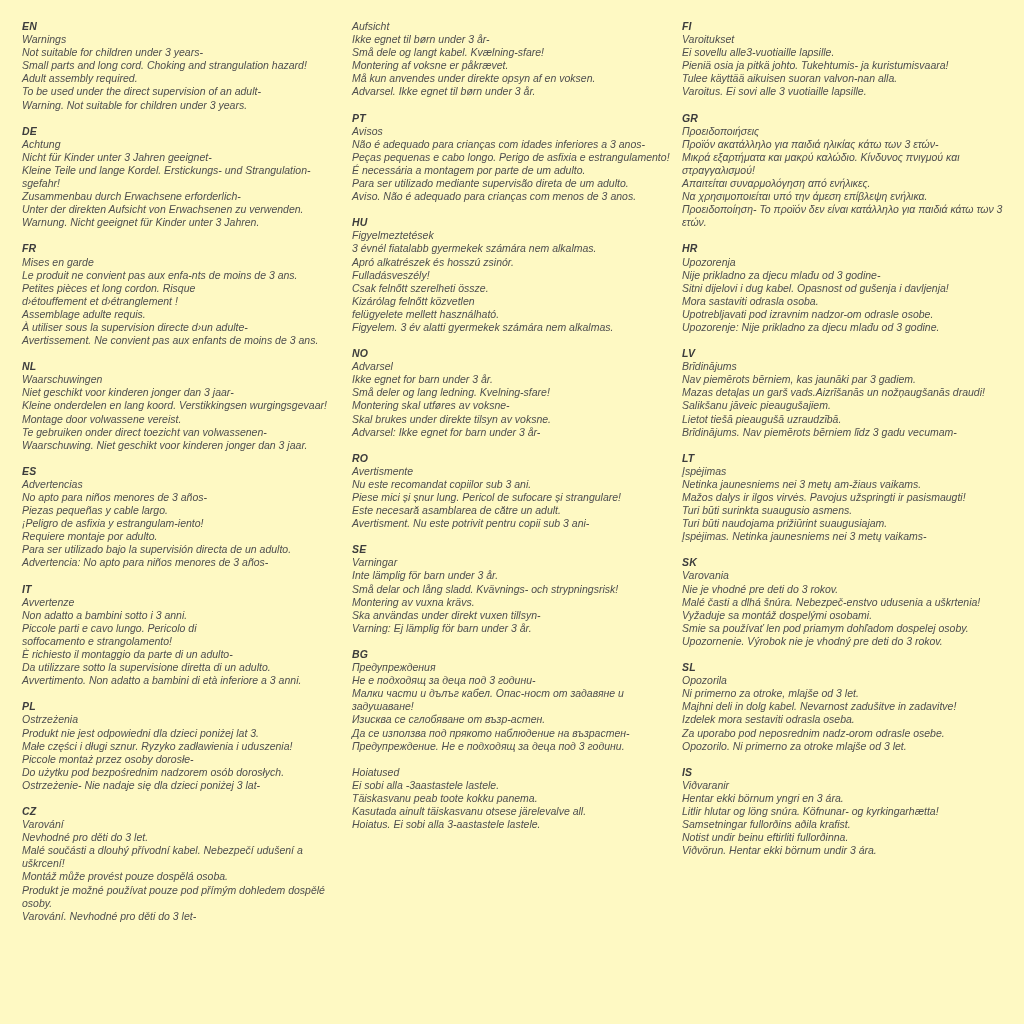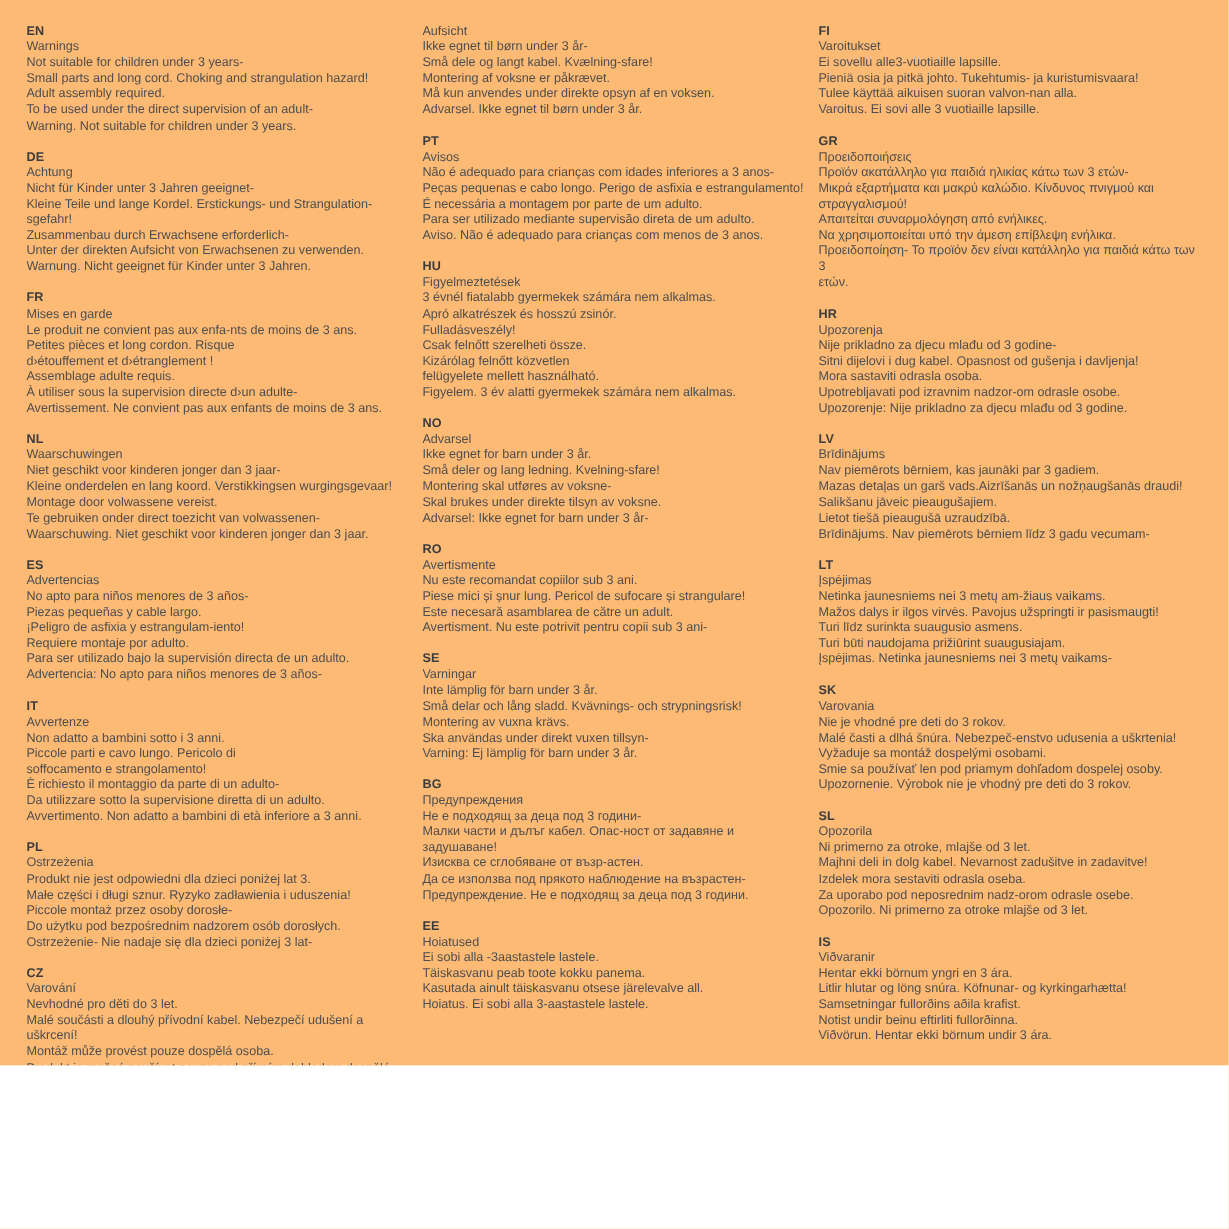--- a/index.html
+++ b/index.html
@@ -3,24 +3,25 @@
 <meta charset="utf-8">
 <style>
   html, body {
     margin: 0;
     padding: 0;
     background: #ffffff;
   }
   .page {
     position: relative;
     width: 1024px;
-    height: 888px;
-    background: #fdba74;
+    height: 1024px;
+    background: #fef9c3;
     overflow: hidden;
     font-family: "Liberation Sans", sans-serif;
+    font-style: italic;
   }
   .col {
     position: absolute;
     top: 20px;
     width: 322px;
   }
   .col-0 { left: 22px; }
   .col-1 { left: 352px; }
   .col-2 { left: 682px; }
   .lang-block {
@@ -194,21 +195,20 @@
     <h2 class="lang-code">BG</h2>
   <p class="warn-line">Предупреждения</p>
         <p class="warn-line">Не е подходящ за деца под 3 години-</p>
         <p class="warn-line">Малки части и дълъг кабел. Опас-ност от задавяне и задушаване!</p>
         <p class="warn-line">Изисква се сглобяване от възр-астен.</p>
         <p class="warn-line">Да се използва под прякото наблюдение на възрастен-</p>
         <p class="warn-line">Предупреждение. Не е подходящ за деца под 3 години.</p>
       </section>
 
   <section class="lang-block">
-    <h2 class="lang-code">EE</h2>
   <p class="warn-line">Hoiatused</p>
         <p class="warn-line">Ei sobi alla -3aastastele lastele.</p>
         <p class="warn-line">Täiskasvanu peab toote kokku panema.</p>
         <p class="warn-line">Kasutada ainult täiskasvanu otsese järelevalve all.</p>
         <p class="warn-line">Hoiatus. Ei sobi alla 3-aastastele lastele.</p>
       </section>
 </div>
   <div class="col col-2">
   <section class="lang-block">
     <h2 class="lang-code">FI</h2>
@@ -249,21 +249,21 @@
         <p class="warn-line">Salikšanu jāveic pieaugušajiem.</p>
         <p class="warn-line">Lietot tiešā pieaugušā uzraudzībā.</p>
         <p class="warn-line">Brīdinājums. Nav piemērots bērniem līdz 3 gadu vecumam-</p>
       </section>
 
   <section class="lang-block">
     <h2 class="lang-code">LT</h2>
   <p class="warn-line">Įspėjimas</p>
         <p class="warn-line">Netinka jaunesniems nei 3 metų am-žiaus vaikams.</p>
         <p class="warn-line">Mažos dalys ir ilgos virvės. Pavojus užspringti ir pasismaugti!</p>
-        <p class="warn-line">Turi līdz surinkta suaugusio asmens.</p>
+        <p class="warn-line">Turi būti surinkta suaugusio asmens.</p>
         <p class="warn-line">Turi būti naudojama prižiūrint suaugusiajam.</p>
         <p class="warn-line">Įspėjimas. Netinka jaunesniems nei 3 metų vaikams-</p>
       </section>
 
   <section class="lang-block">
     <h2 class="lang-code">SK</h2>
   <p class="warn-line">Varovania</p>
         <p class="warn-line">Nie je vhodné pre deti do 3 rokov.</p>
         <p class="warn-line">Malé časti a dlhá šnúra. Nebezpeč-enstvo udusenia a uškrtenia!</p>
         <p class="warn-line">Vyžaduje sa montáž dospelými osobami.</p>

